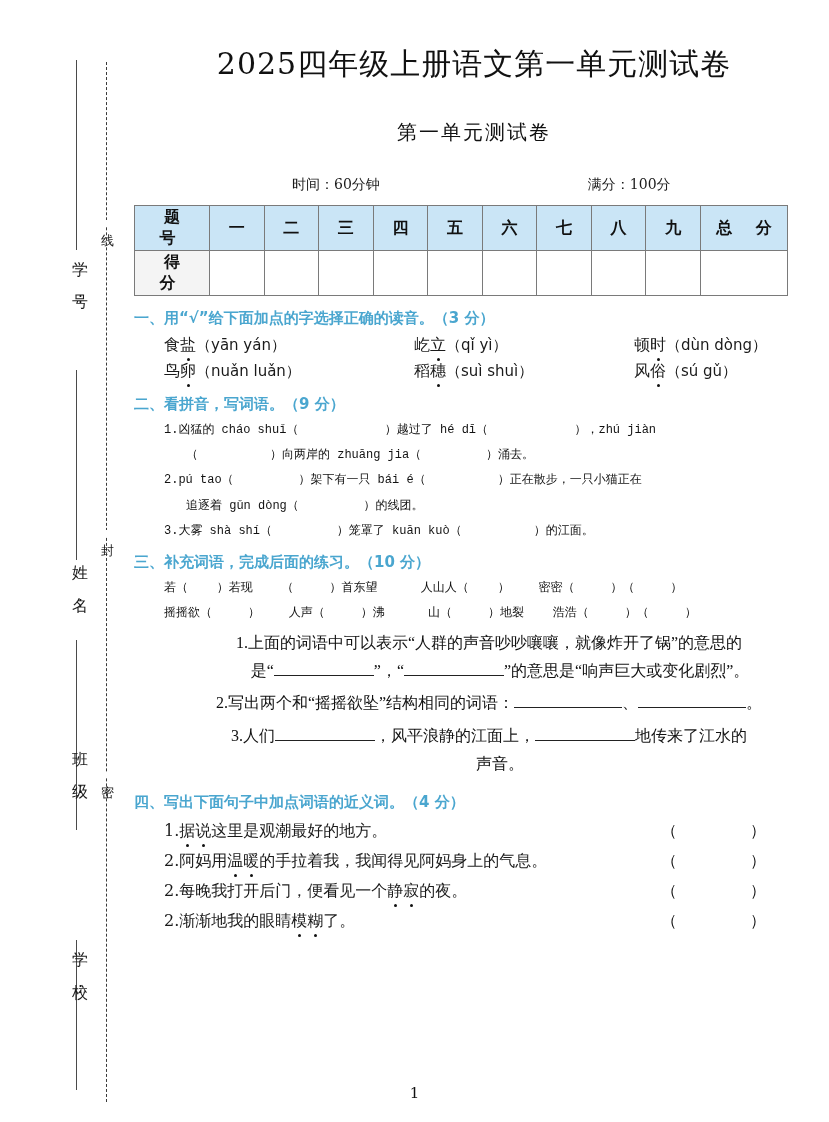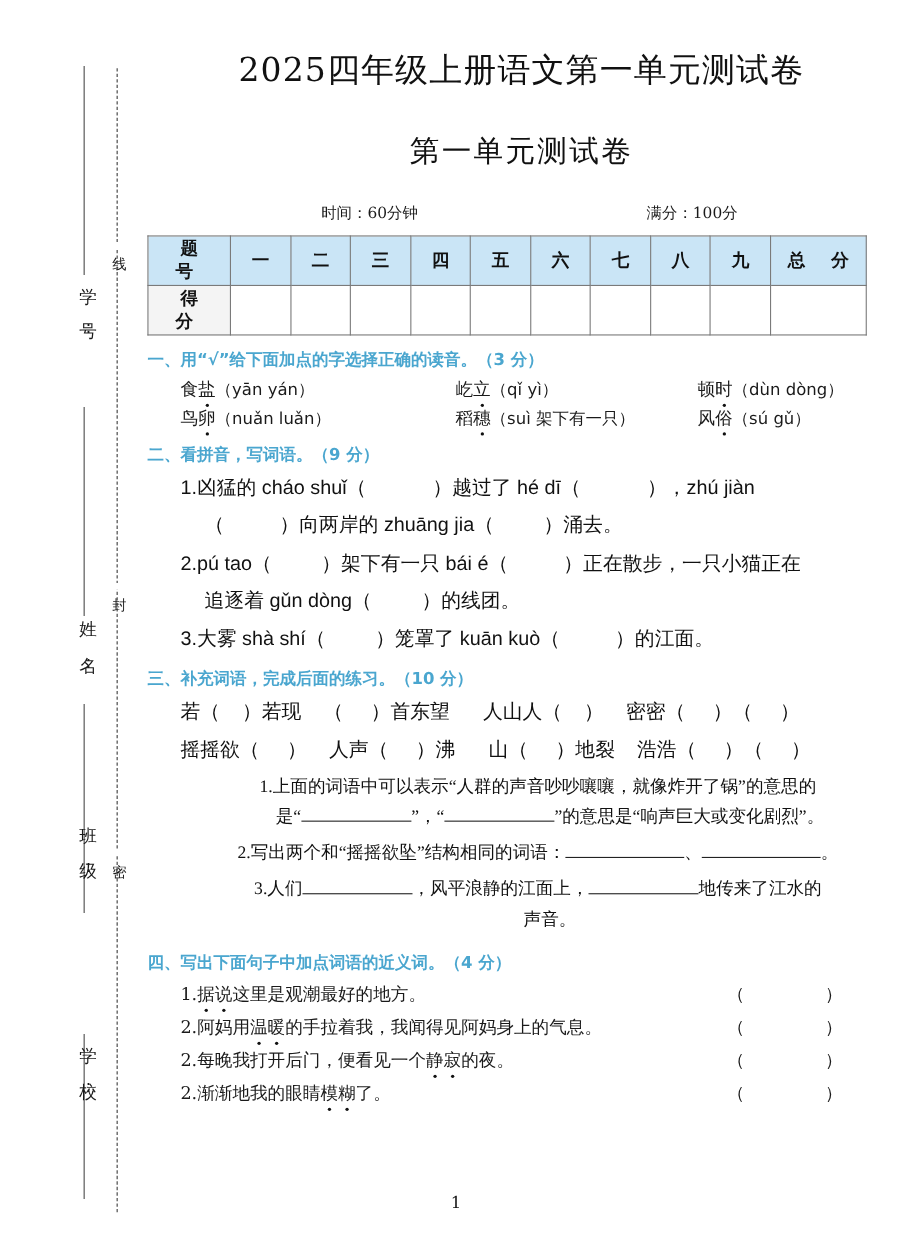--- a/index.html
+++ b/index.html
@@ -82,21 +82,21 @@
     font-family: "DejaVu Serif", "Liberation Serif", serif;
     font-size: 30px;
     font-weight: normal;
     letter-spacing: 1px;
     color: #111;
   }
   .sub-title {
     margin-top: 34px;
     text-align: center;
     font-family: "DejaVu Serif", "Liberation Serif", serif;
-    font-size: 27px;
+    font-size: 20px;
     letter-spacing: 2px;
     color: #111;
   }
   .meta-row {
     margin-top: 30px;
     display: flex;
     font-size: 14px;
     font-family: "DejaVu Serif", "Liberation Serif", serif;
   }
   .meta-time { margin-left: 158px; }
@@ -130,23 +130,23 @@
     font-family: "DejaVu Sans", "Liberation Sans", sans-serif;
     font-size: 15px;
     font-weight: bold;
     color: #4aa6cf;
     letter-spacing: 0px;
   }
 
   
   .qline {
     margin-top: 7px;
-    font-size: 18px;
+    font-size: 12px;
     line-height: 1.52;
-    font-family: Liberation Sans, sans-serif;
+    font-family: Liberation Mono, monospace;
     color: #111;
     white-space: pre;
   }
   .qwrap {
     margin-top: 7px;
     font-size: 16px;
     line-height: 1.62;
     font-family: Liberation Serif, serif;
     color: #111;
     text-align: center;
@@ -277,21 +277,21 @@
       </tr>
     </tbody>
       </table>
 
     <div class="sec-head">一、用“√”给下面加点的字选择正确的读音。（3 分）</div>
     <div class="grid3">
       <div><span>食</span><span class="dot">盐</span><span class="pin">（yān  yán）</span></div>
       <div><span>屹</span><span class="dot">立</span><span class="pin">（qǐ  yì）</span></div>
       <div><span>顿</span><span class="dot">时</span><span class="pin">（dùn  dòng）</span></div>
       <div><span>鸟</span><span class="dot">卵</span><span class="pin">（nuǎn  luǎn）</span></div>
-      <div><span>稻</span><span class="dot">穗</span><span class="pin">（suì  架下有一只）</span></div>
+      <div><span>稻</span><span class="dot">穗</span><span class="pin">（suì  shuì）</span></div>
       <div><span>风</span><span class="dot">俗</span><span class="pin">（sú  gǔ）</span></div>
     </div>
 
     <div class="sec-head">二、看拼音，写词语。（9 分）</div>
     <div class="qline indent1">1.凶猛的 cháo shuǐ（            ）越过了 hé dī（            ），zhú jiàn</div>
     <div class="qline indent2">（          ）向两岸的 zhuāng jia（         ）涌去。</div>
     <div class="qline indent1">2.pú tao（         ）架下有一只 bái é（          ）正在散步，一只小猫正在</div>
     <div class="qline indent2">追逐着 gǔn dòng（         ）的线团。</div>
     <div class="qline indent1">3.大雾 shà shí（         ）笼罩了 kuān kuò（          ）的江面。</div>
 

